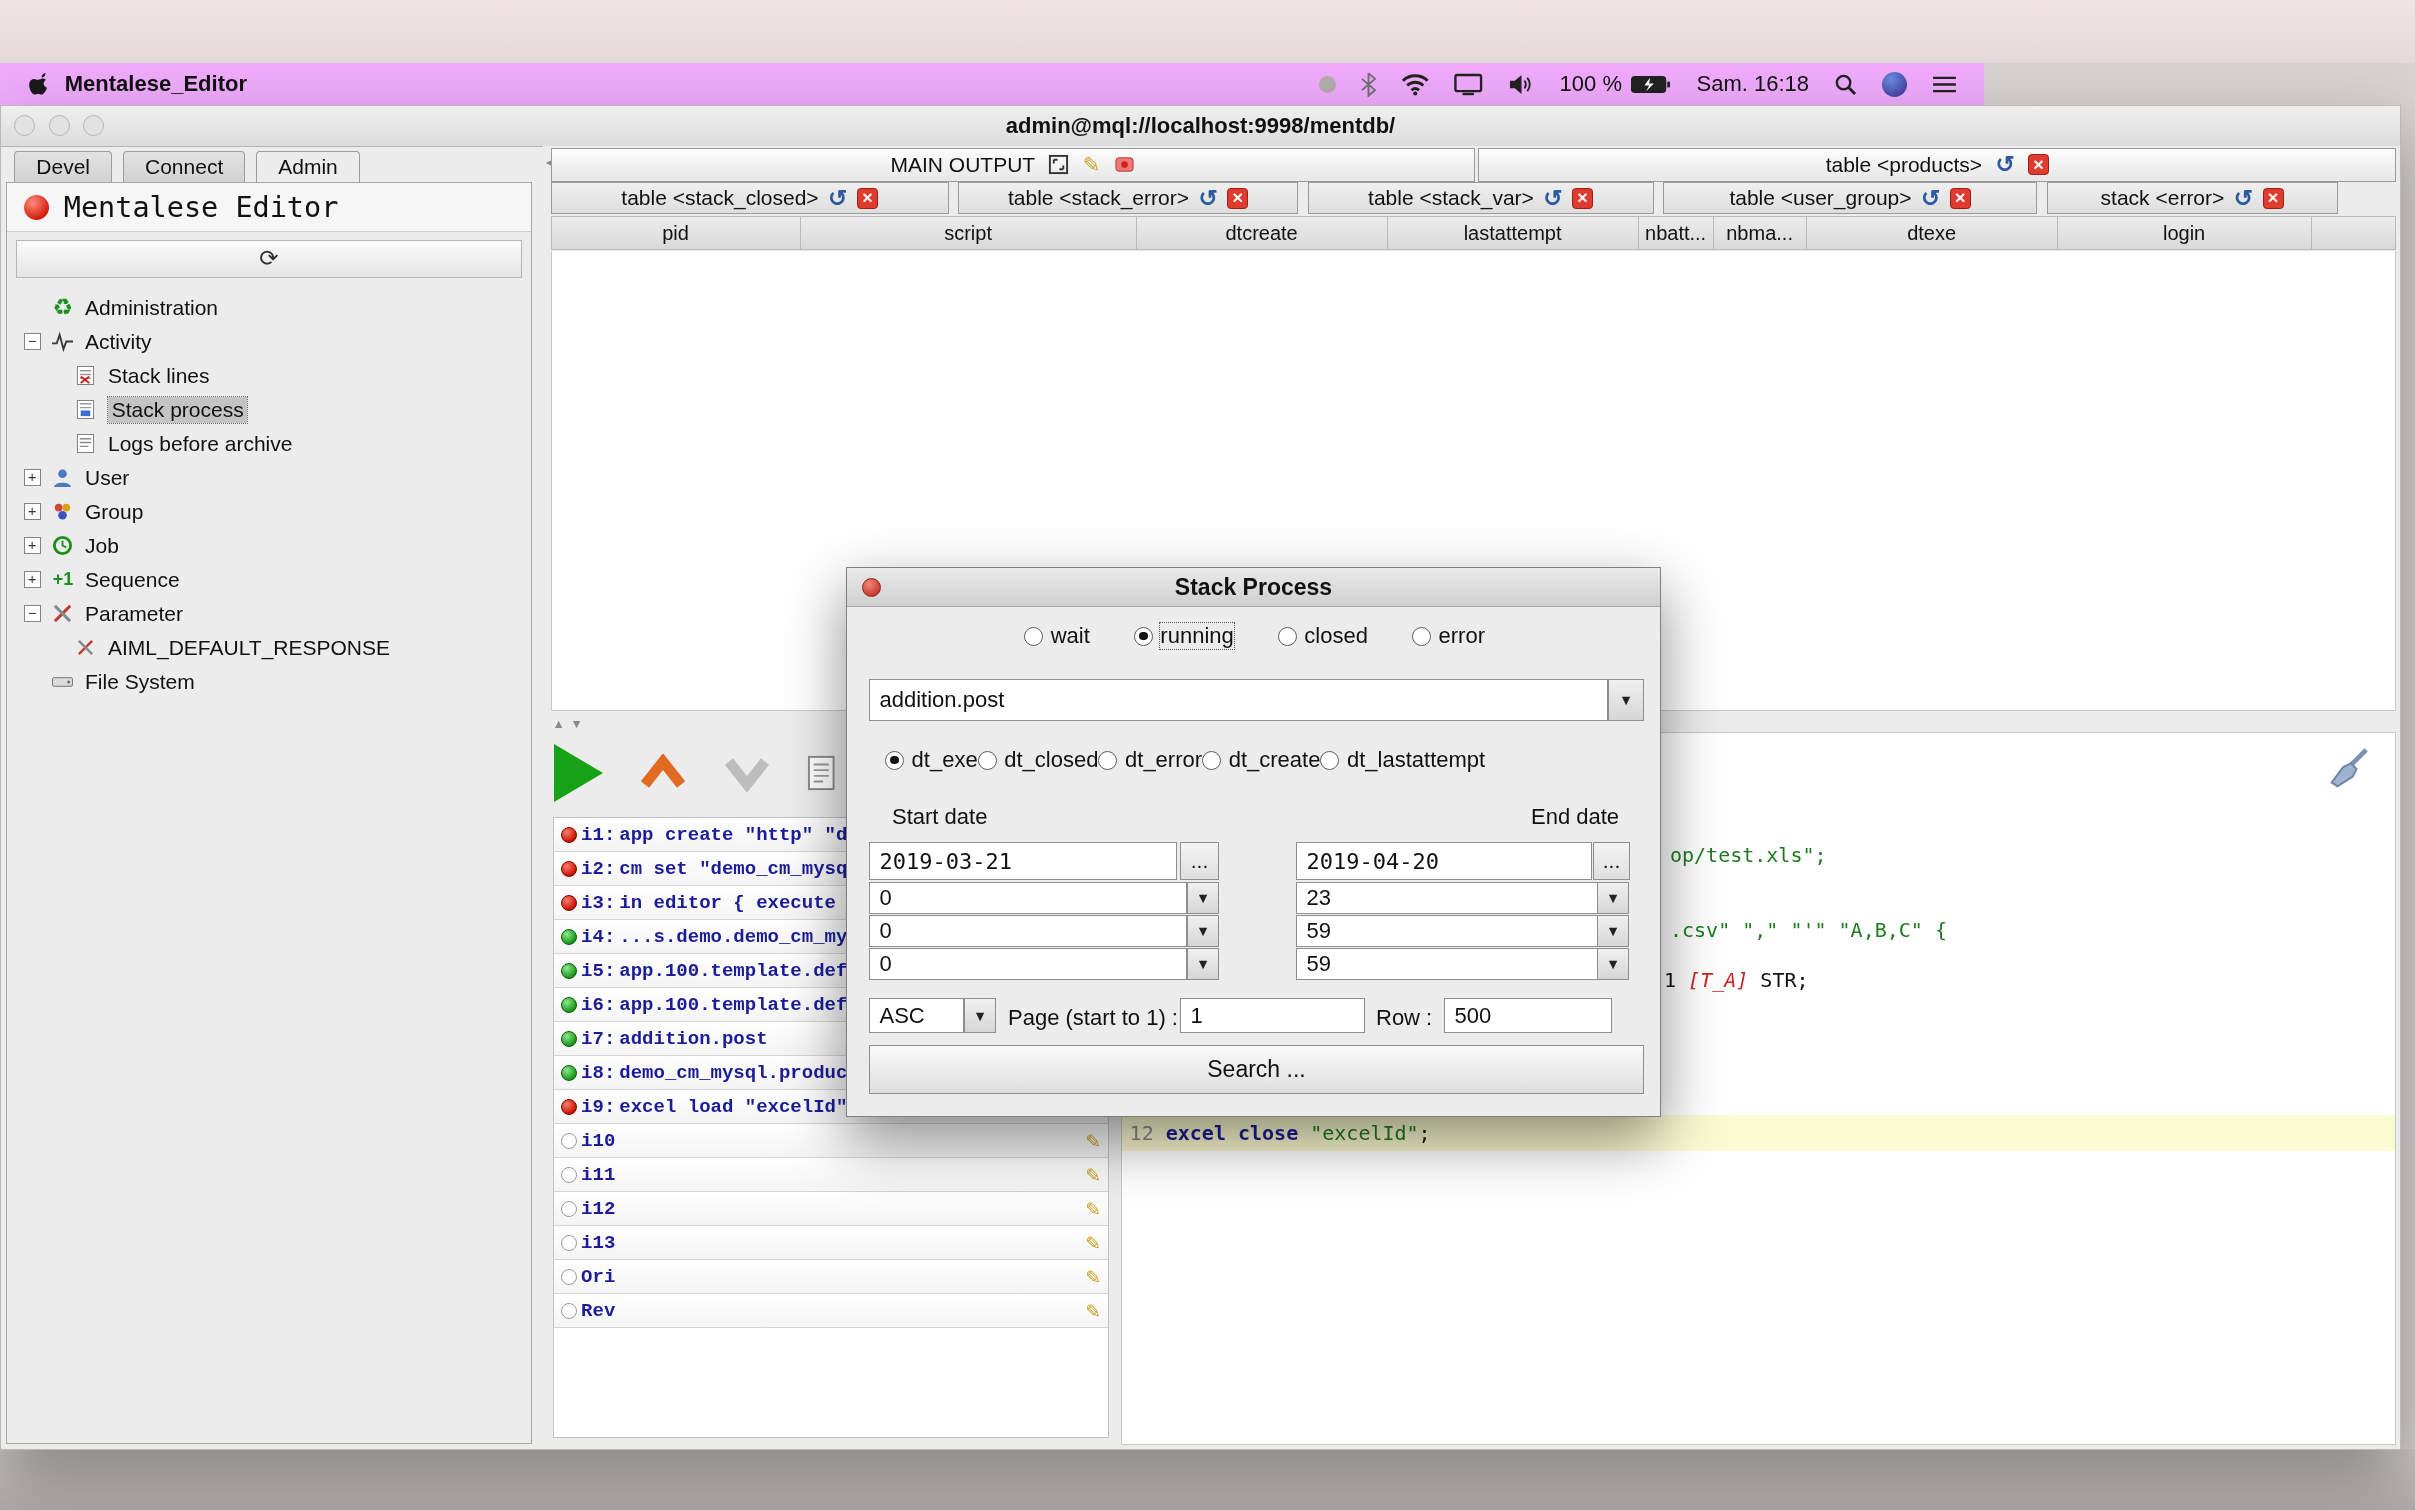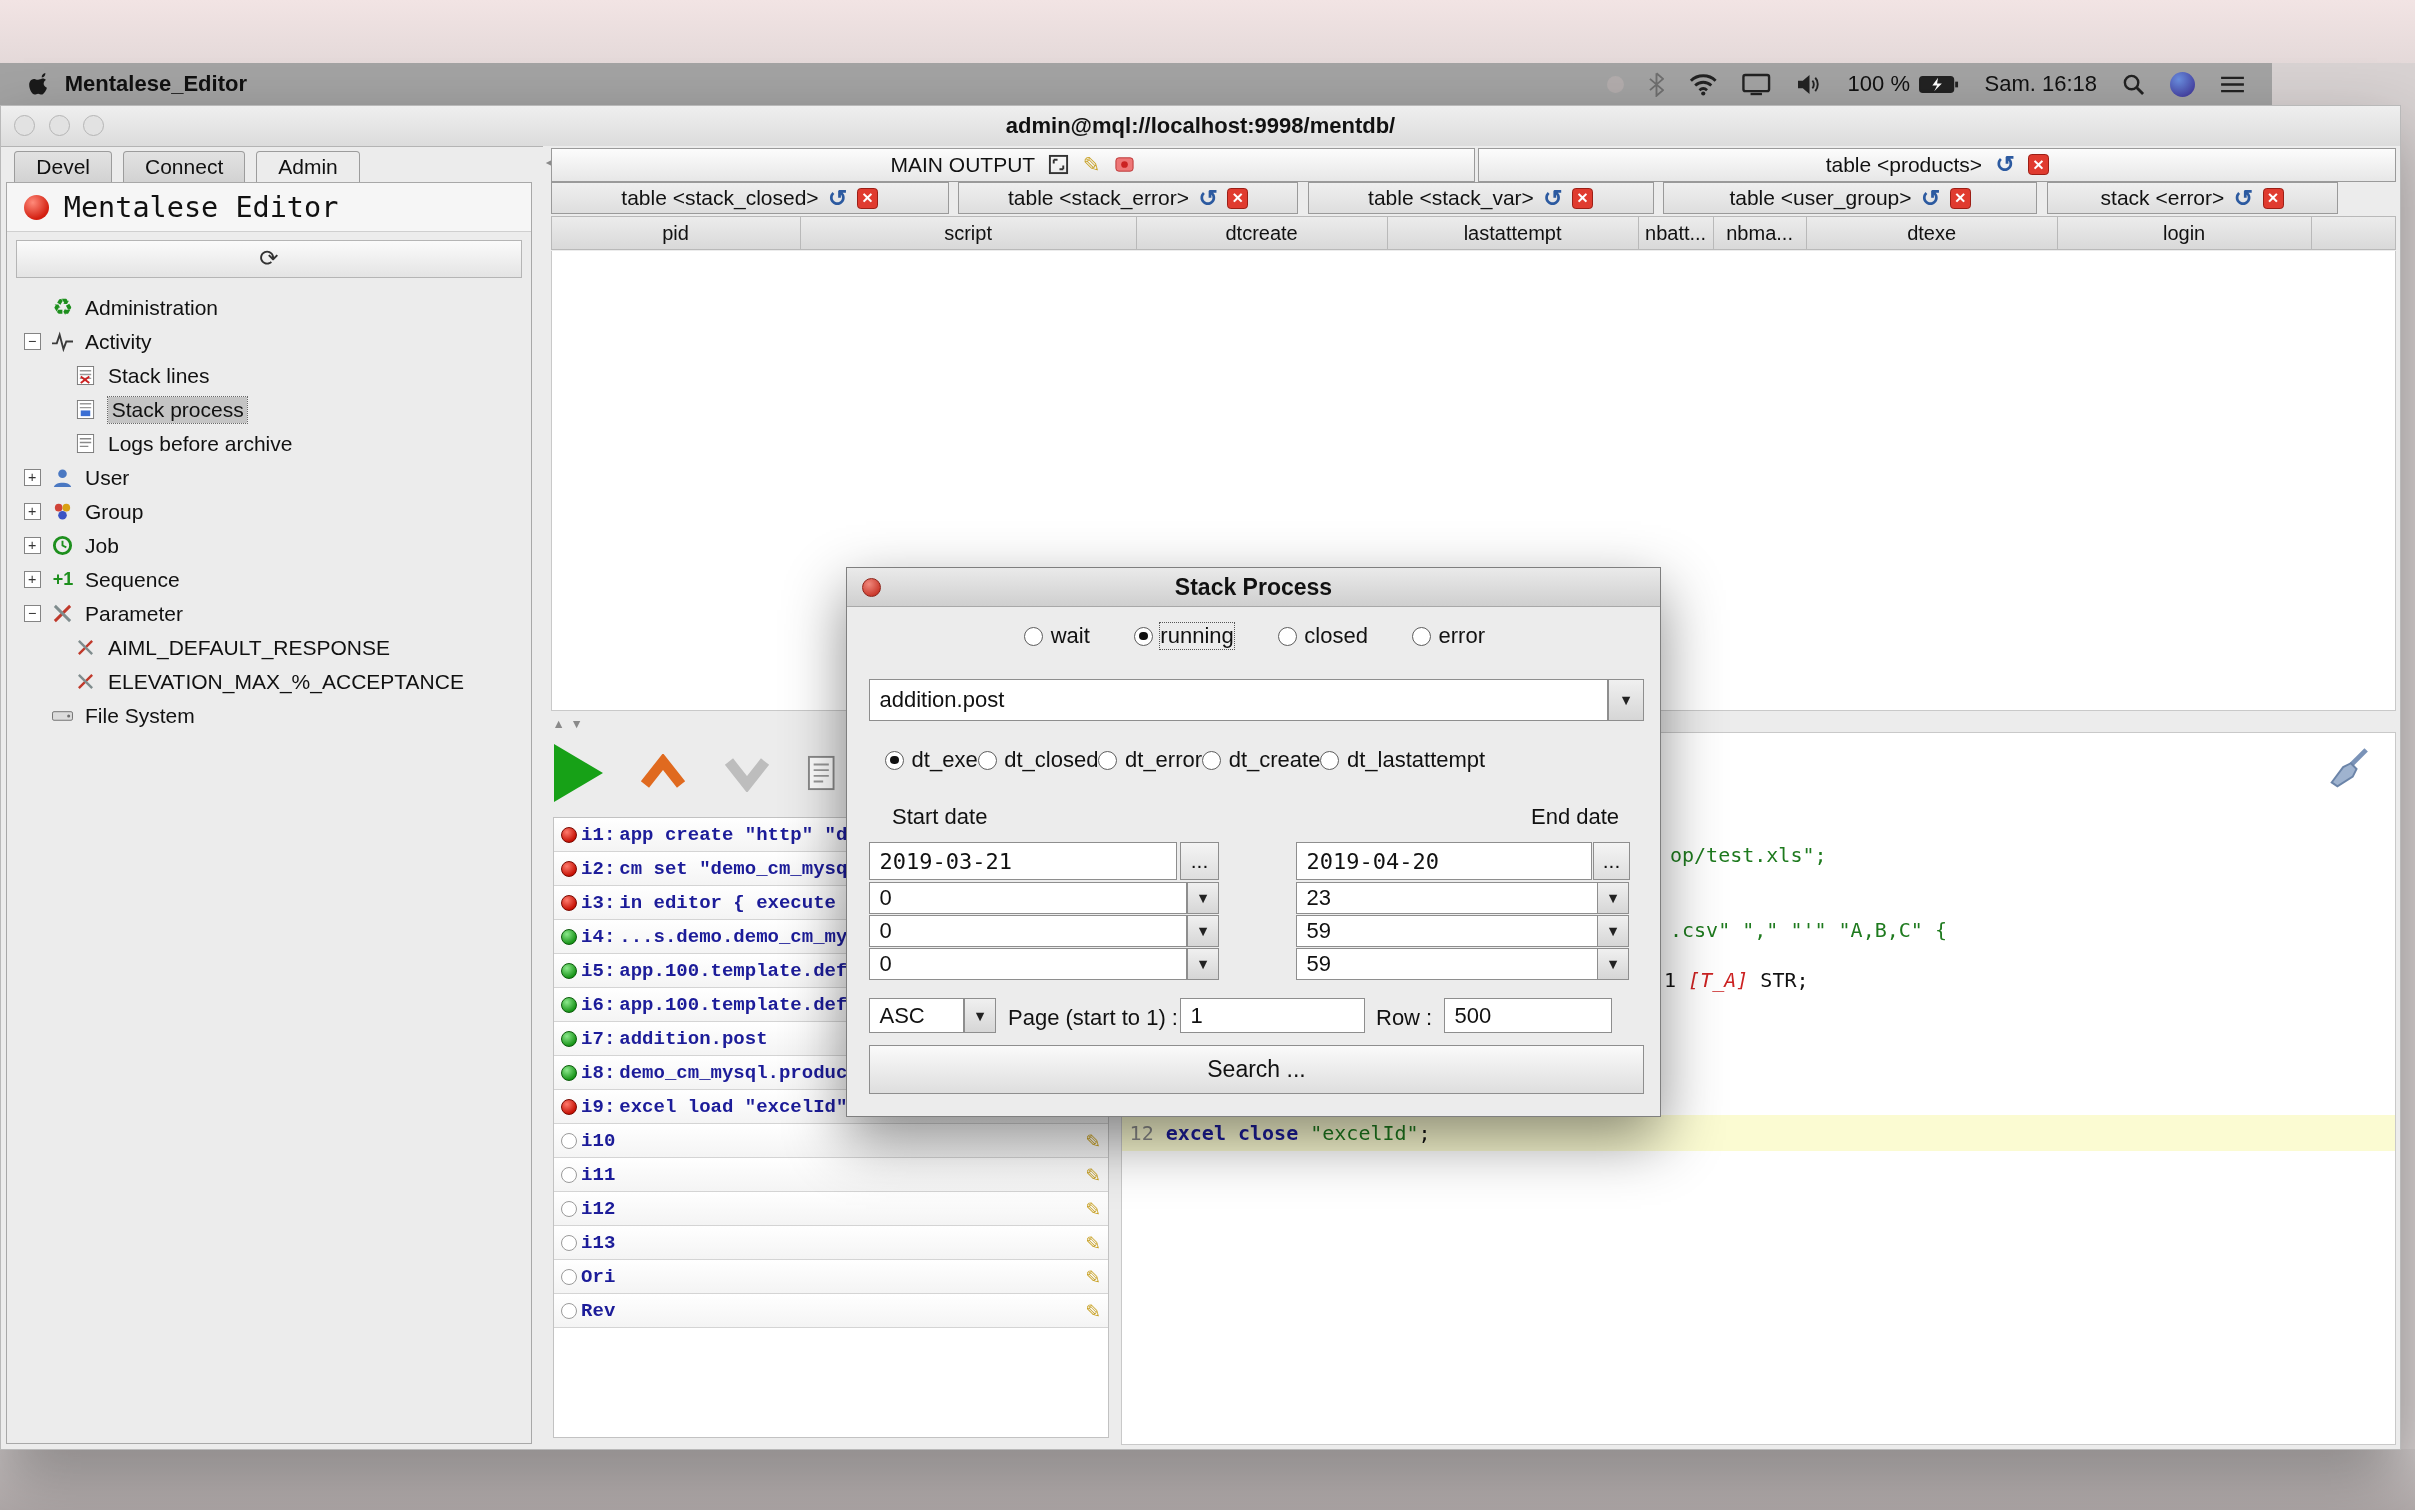--- a/index.html
+++ b/index.html
@@ -3,21 +3,21 @@
 <meta charset="utf-8">
 <style>
   html,body{margin:0;padding:0;}
   body{width:2416px;height:1510px;position:relative;overflow:hidden;
        font-family:"Liberation Sans",sans-serif;background:#d8d2d2;color:#111;}
   .abs{position:absolute;}
   
   .desktop-top{top:0;left:0;width:2416px;height:63px;background:linear-gradient(#f2e4e4,#e4d9d9);}
   .desktop-bottom{top:1449px;left:0;width:2416px;height:61px;background:linear-gradient(#cfc9c9,#b2abab);}
   
-  .menubar{top:63px;left:0;width:2272px;height:42px;background:#a3a3a3;border-bottom:1px solid #d8d3d3;
+  .menubar{top:63px;left:0;width:1984px;height:42px;background:#f0abfc;border-bottom:1px solid #d8d3d3;
            display:flex;align-items:center;font-size:22px;}
   .menubar .appname{font-weight:bold;margin-left:13.3px;}
   .mb-right{margin-left:auto;display:flex;align-items:center;gap:25px;padding-right:27px;}
   .mb-ic{display:inline-flex;align-items:center;justify-content:center;}
   
   .window{top:105px;left:0;width:2401px;height:1345px;background:#ececec;
           box-shadow:0 28.5px 67px rgba(0,0,0,.35);border:1px solid #b9b9b9;box-sizing:border-box;}
   .titlebar{height:40px;background:linear-gradient(#efefef,#dcdcdc);border-bottom:1px solid #b4b4b4;
             position:relative;display:flex;align-items:center;justify-content:center;font-weight:bold;font-size:22px;}
   .traffic{position:absolute;left:13.3px;top:8.6px;display:flex;gap:13.3px;}
@@ -313,30 +313,20 @@
             <span class="child-indent"></span>
             <span class="ticon">
               <svg width="19" height="19" viewBox="0 0 20 20">
                   <path d="M3 17L17 3" stroke="#c0392b" stroke-width="2.5"></path>
                   <path d="M3 3l14 14" stroke="#7f8c8d" stroke-width="2.5"></path>
                 </svg>
             </span>
             <span class="lbl">AIML_DEFAULT_RESPONSE</span>
           </div>
 
-          <div class="trow">
-            <span class="child-indent"></span>
-            <span class="ticon">
-              <svg width="19" height="19" viewBox="0 0 20 20">
-                  <path d="M3 17L17 3" stroke="#c0392b" stroke-width="2.5"></path>
-                  <path d="M3 3l14 14" stroke="#7f8c8d" stroke-width="2.5"></path>
-                </svg>
-            </span>
-            <span class="lbl">ELEVATION_MAX_%_ACCEPTANCE</span>
-          </div>
 
           <div class="trow">
             <span class="exp-spacer"></span>
             <span class="ticon">
               <svg width="23" height="19" viewBox="0 0 24 20">
                   <rect x="1.5" y="6" width="21" height="9" rx="1.5" fill="#dcdcdc" stroke="#6f6f6f"></rect>
                   <circle cx="18.5" cy="10.5" r="1.6" fill="#6f6f6f"></circle>
                 </svg>
             </span>
             <span class="lbl">File System</span>

